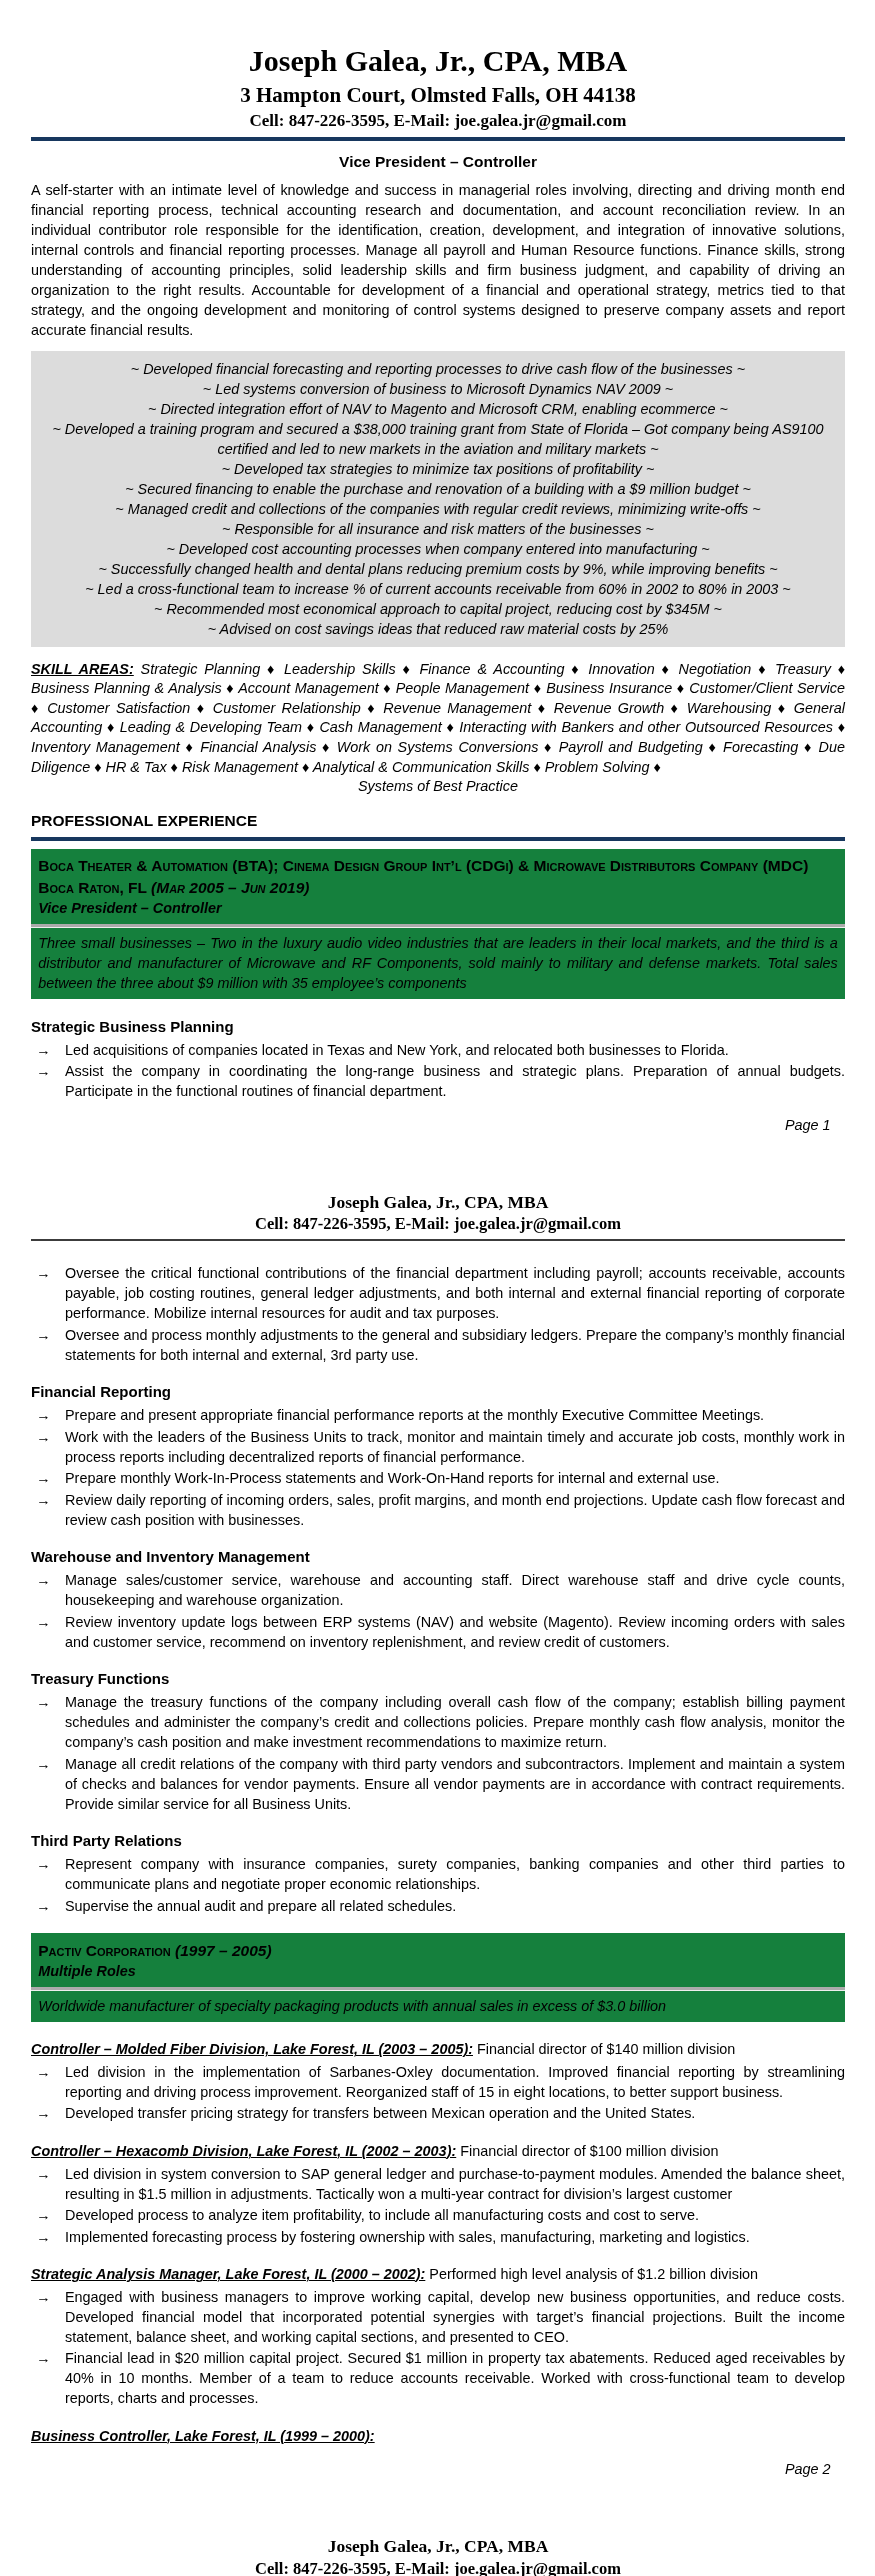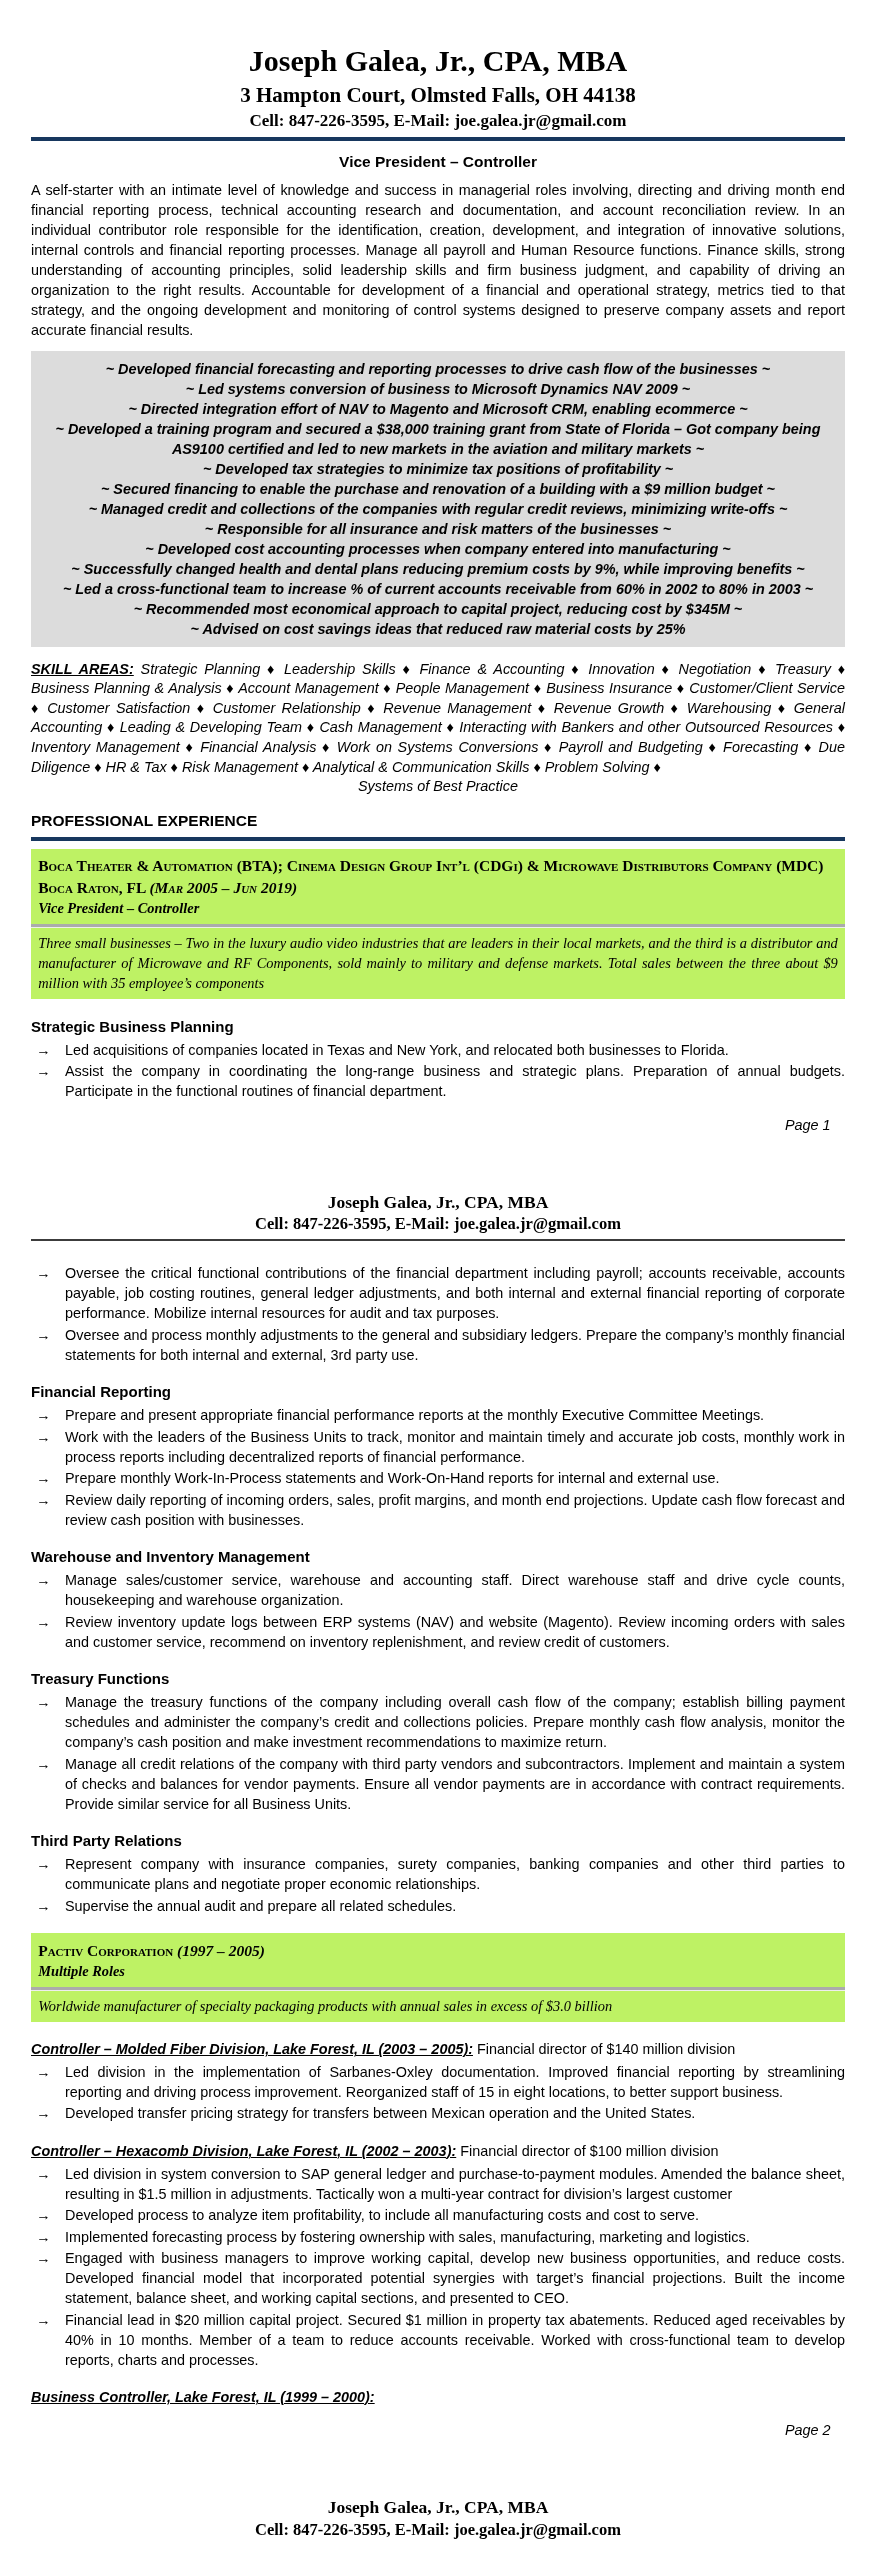--- a/index.html
+++ b/index.html
@@ -16,29 +16,29 @@
   .p1-sub    { font-family:"Liberation Serif", serif; font-weight:bold; font-size:21px; line-height:1.32; text-align:center; margin-top:3.1px; }
   .p1-sub2   { font-family:"Liberation Serif", serif; font-weight:bold; font-size:17px; line-height:1.32; text-align:center; }
   .rule-navy { height:3.6px; background:#17375e; margin-top:5.2px; }
   .mt12      { margin-top:6.2px; }
   .p1-title  { font-size:15.5px; font-weight:bold; text-align:center; margin-top:11.3px; }
 
   .para      { text-align:justify; }
   .summary   { margin-top:7.2px; }
 
   .accomp    { background:#dcdcdc; margin-top:11.3px; padding:8.2px 7.2px; }
-  .accomp p  { margin:0; text-align:center; font-weight:bold; font-style:italic; font-size:14.4px; line-height:20px; }
+  .accomp p  { margin:0; text-align:center; font-weight:normal; font-style:italic; font-size:14.4px; line-height:20px; }
 
   .skills        { margin-top:12.4px; font-style:italic; text-align:justify; line-height:19.6px; }
   .skills .lbl   { font-weight:bold; text-decoration:underline; }
   .skills-footer { text-align:center; font-style:italic; line-height:19.6px; }
 
   .sec-center  { font-size:15.5px; font-weight:bold; text-align:left; margin-top:14.4px; }
 
-  .graybox     { background:#bef264; margin-top:8.2px; padding:6.2px 7.2px;font-family:Liberation Serif, serif; }
+  .graybox     { background:#15803d; margin-top:8.2px; padding:6.2px 7.2px; }
   .gb-company  { font-weight:bold; font-variant:small-caps; font-size:15.5px; line-height:21.6px; }
   .gb-dates    { font-style:italic; }
   .gb-role     { font-weight:bold; font-style:italic; font-size:14.4px; line-height:21.6px; }
   .gb-divider  { height:2.6px; background:#ababab; border-bottom:1.5px solid #eeeeee; margin:4.1px -7.2px; }
   .gb-desc     { font-style:italic; text-align:justify; margin-top:5.2px; }
 
   .sec-heading { font-size:15px; font-weight:bold; margin:17.5px 0 3.1px; }
 
   .bullet      { position:relative; padding-left:34px; text-align:justify; margin:0 0 1.5px; }
   .arr         { position:absolute; left:5.2px; top:0; }
@@ -140,20 +140,21 @@
 
   <div class="role-line"><span class="role-title">Controller – Molded Fiber Division, Lake Forest, IL (2003 – 2005):</span><span> Financial director of $140 million division</span></div>
   <div class="bullet"><span class="arr">→</span><span>Led division in the implementation of Sarbanes-Oxley documentation. Improved financial reporting by streamlining reporting and driving process improvement. Reorganized staff of 15 in eight locations, to better support business.</span></div>
   <div class="bullet"><span class="arr">→</span><span>Developed transfer pricing strategy for transfers between Mexican operation and the United States.</span></div>
 
   <div class="role-line"><span class="role-title">Controller – Hexacomb Division, Lake Forest, IL (2002 – 2003):</span><span> Financial director of $100 million division</span></div>
   <div class="bullet"><span class="arr">→</span><span>Led division in system conversion to SAP general ledger and purchase-to-payment modules. Amended the balance sheet, resulting in $1.5 million in adjustments. Tactically won a multi-year contract for division’s largest customer</span></div>
   <div class="bullet"><span class="arr">→</span><span>Developed process to analyze item profitability, to include all manufacturing costs and cost to serve.</span></div>
   <div class="bullet"><span class="arr">→</span><span>Implemented forecasting process by fostering ownership with sales, manufacturing, marketing and logistics.</span></div>
 
+  <div class="role-line"><span class="role-title">Strategic Analysis Manager, Lake Forest, IL (2000 – 2002):</span><span>  Performed high level analysis of $1.2 billion division</span></div>
   <div class="bullet"><span class="arr">→</span><span>Engaged with business managers to improve working capital, develop new business opportunities, and reduce costs. Developed financial model that incorporated potential synergies with target’s financial projections. Built the income statement, balance sheet, and working capital sections, and presented to CEO.</span></div>
   <div class="bullet"><span class="arr">→</span><span>Financial lead in $20 million capital project. Secured $1 million in property tax abatements. Reduced aged receivables by 40% in 10 months. Member of a team to reduce accounts receivable. Worked with cross-functional team to develop reports, charts and processes.</span></div>
 
   <div class="role-line"><span class="role-title">Business Controller, Lake Forest, IL (1999 – 2000):</span></div>
 
   <div class="page-label">Page 2</div>
 
   <div class="p23-head">
     <div class="p23-name">Joseph Galea, Jr., CPA, MBA</div>
     <div class="p23-cell">Cell: 847-226-3595, E-Mail: joe.galea.jr@gmail.com</div>

